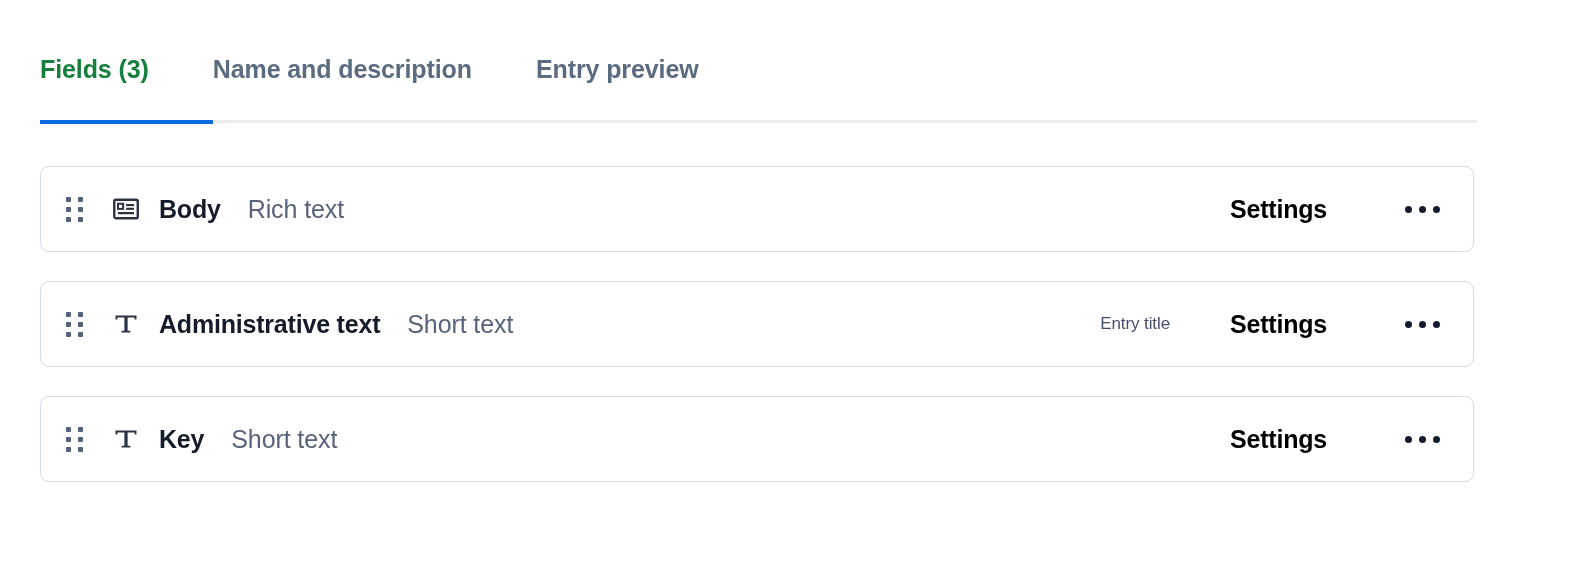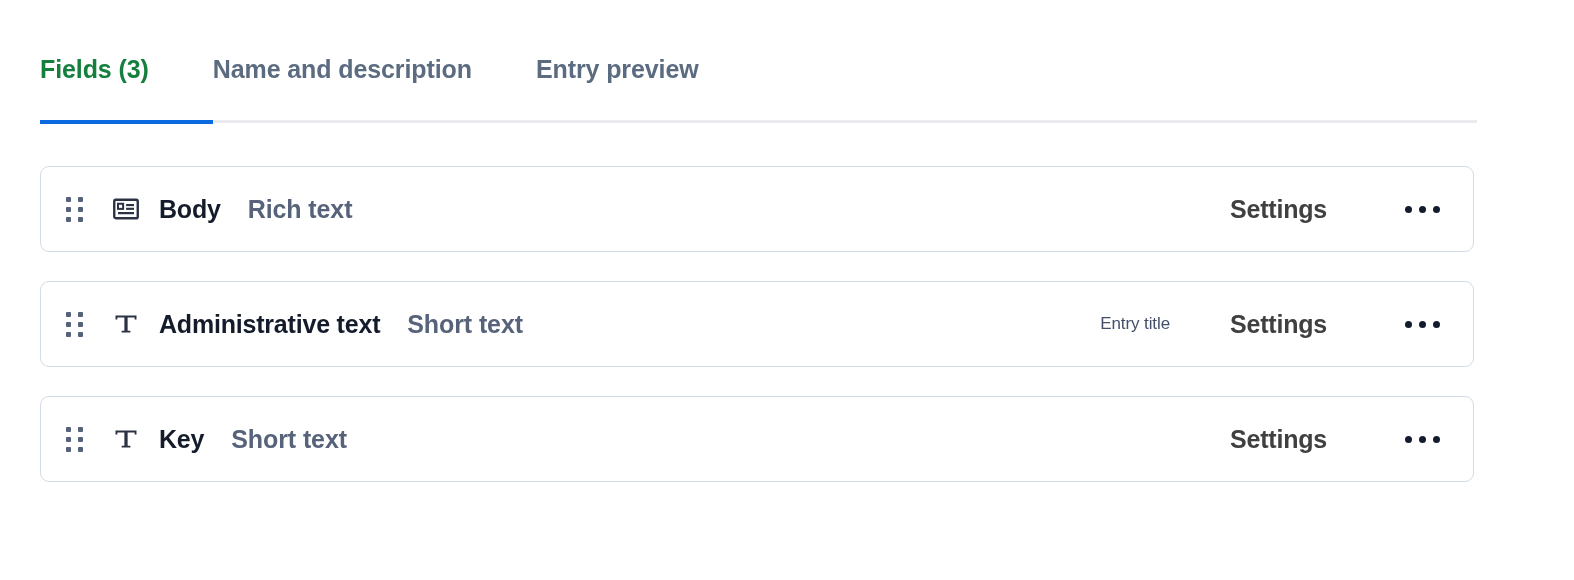--- a/index.html
+++ b/index.html
@@ -129,42 +129,42 @@
   .field-name {
     font-size: 25px;
     font-weight: bold;
     color: #141c2b;
     margin-left: 16px;
     white-space: nowrap;
     letter-spacing: -0.2px;
   }
   .field-type {
     font-size: 25px;
-    font-weight: bold;
+    font-weight: normal;
     color: #56637a;
     margin-left: 27px;
     white-space: nowrap;
     letter-spacing: -0.1px;
   }
 
   .spacer { flex: 1 1 auto; }
 
   .field-flag {
     font-size: 17px;
     color: #44506a;
     white-space: nowrap;
     margin-right: 0px;
     letter-spacing: -0.1px;
   }
   .field-flag.empty { visibility: hidden; }
 
   .settings-link {
     font-size: 25px;
     font-weight: bold;
-    color: #404040;
+    color: #000000;
     white-space: nowrap;
     cursor: pointer;
     text-decoration: none;
     letter-spacing: -0.2px;
     width: 155px;
     text-align: left;
     margin-left: 60px;
   }
 
   .kebab {

